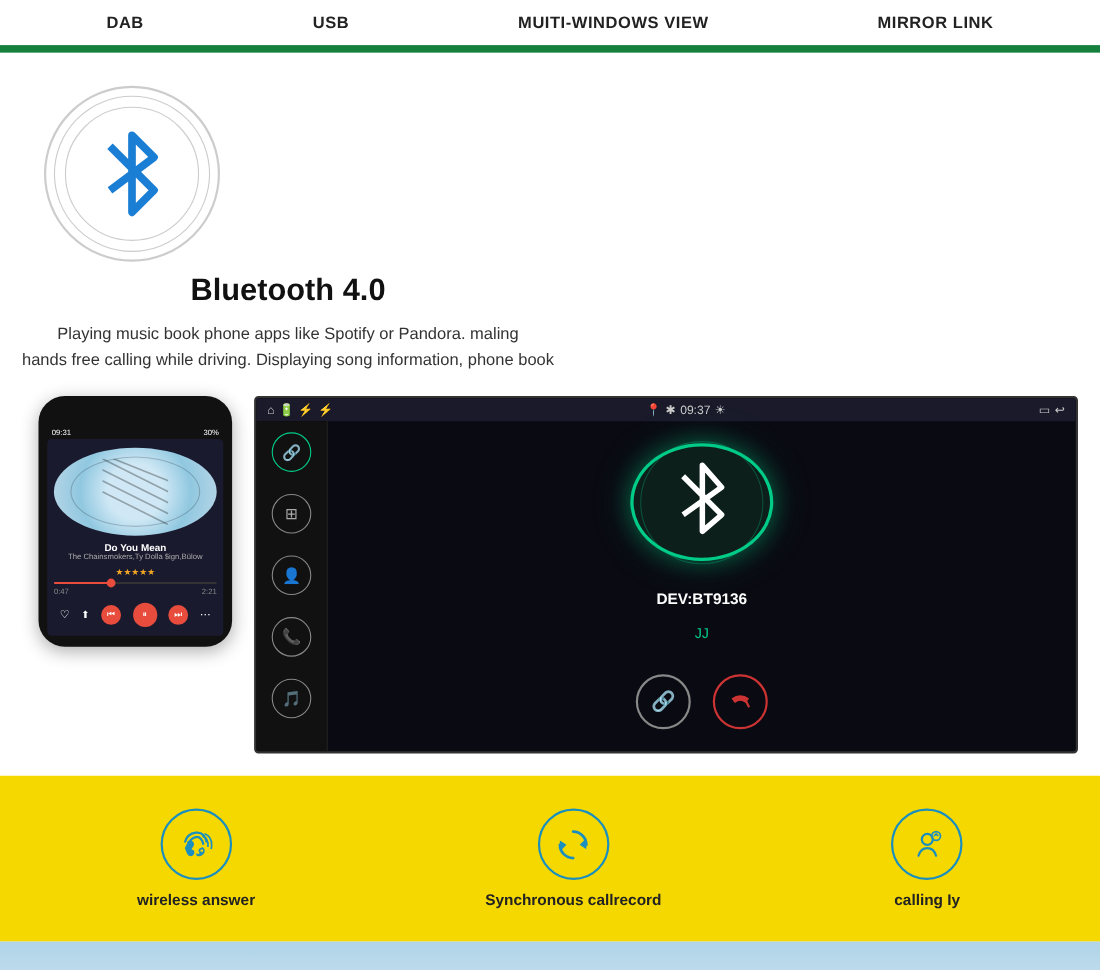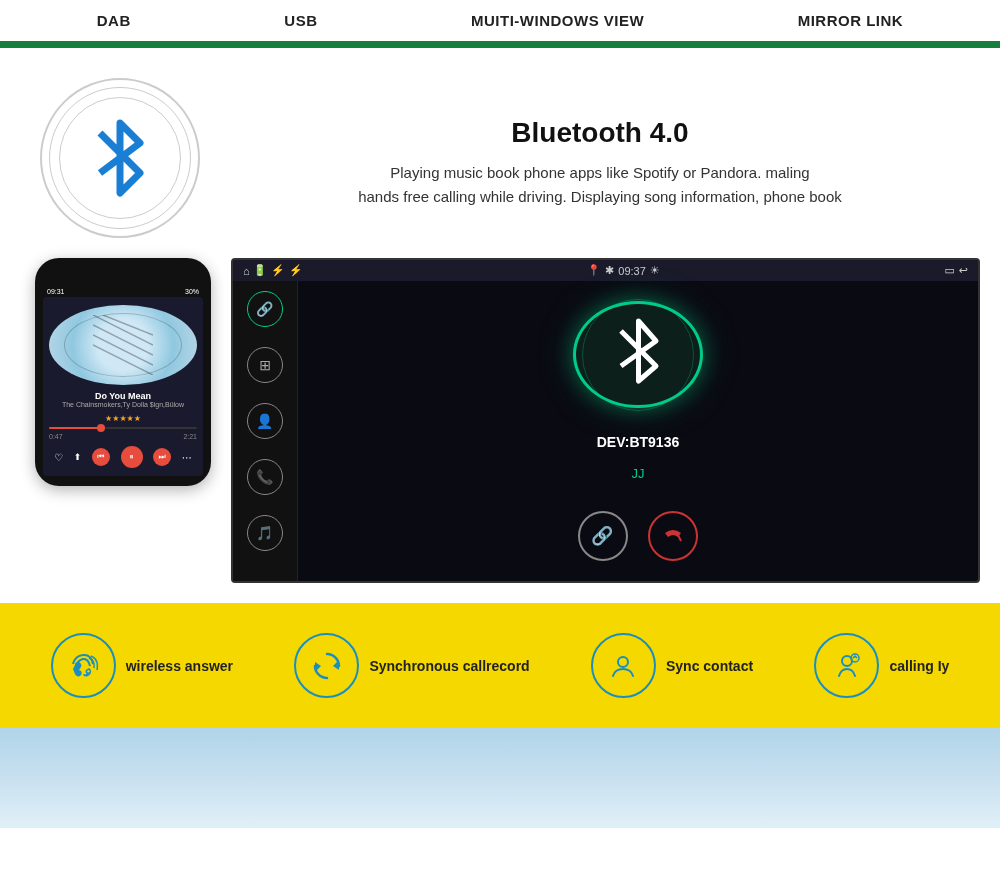--- a/index.html
+++ b/index.html
@@ -27,21 +27,22 @@
       display: flex;
       flex-direction: column;
       align-items: center;
       padding: 30px 20px 20px;
       background: #fff;
       position: relative;
     }
     .bt-header {
       display: flex;
       width: 100%;
-      align-items: center;
+      align-items: flex-start;
+      flex-direction: column;
     }
     .bt-logo-area {
       width: 200px;
       flex-shrink: 0;
       display: flex;
       align-items: center;
       justify-content: center;
     }
     .bt-logo-circle {
       width: 160px;
@@ -325,21 +326,21 @@
     
     .feature-section {
       background: #f5d800;
       padding: 30px 20px;
       display: flex;
       justify-content: space-around;
       align-items: center;
     }
     .feature-item {
       display: flex;
-      flex-direction: row;
+      flex-direction: column;
       align-items: center;
       gap: 10px;
     }
     .feature-icon-circle {
       width: 65px;
       height: 65px;
       border-radius: 50%;
       border: 2px solid #1a8fbf;
       display: flex;
       align-items: center;
@@ -525,29 +526,20 @@
       <svg width="32" height="32" viewBox="0 0 32 32" fill="none">
         <path d="M16,4 A12,12 0 0,1 28,16" stroke="#1a8fbf" stroke-width="2.5" fill="none" stroke-linecap="round"></path>
         <polygon points="28,10 28,20 22,16" fill="#1a8fbf"></polygon>
         <path d="M16,28 A12,12 0 0,1 4,16" stroke="#1a8fbf" stroke-width="2.5" fill="none" stroke-linecap="round"></path>
         <polygon points="4,22 4,12 10,16" fill="#1a8fbf"></polygon>
       </svg>
     </div>
     <span class="feature-label">Synchronous callrecord</span>
   </div>
 
-  <div class="feature-item">
-    <div class="feature-icon-circle">
-      <svg width="32" height="32" viewBox="0 0 32 32" fill="none">
-        <circle cx="16" cy="12" r="5" stroke="#1a8fbf" stroke-width="2" fill="none"></circle>
-        <path d="M6,26 Q8,19 16,19 Q24,19 26,26" stroke="#1a8fbf" stroke-width="2" fill="none" stroke-linecap="round"></path>
-      </svg>
-    </div>
-    <span class="feature-label">Sync contact</span>
-  </div>
 
   <div class="feature-item">
     <div class="feature-icon-circle">
       <svg width="32" height="32" viewBox="0 0 32 32" fill="none">
         <circle cx="16" cy="11" r="5" stroke="#1a8fbf" stroke-width="2" fill="none"></circle>
         <path d="M8,26 Q10,19 16,19 Q22,19 24,26" stroke="#1a8fbf" stroke-width="2" fill="none" stroke-linecap="round"></path>
         <circle cx="24" cy="8" r="4" stroke="#1a8fbf" stroke-width="1.5" fill="none"></circle>
         <path d="M22,8 L24,6 L26,8" stroke="#1a8fbf" stroke-width="1.5" fill="none" stroke-linejoin="round"></path>
       </svg>
     </div>

